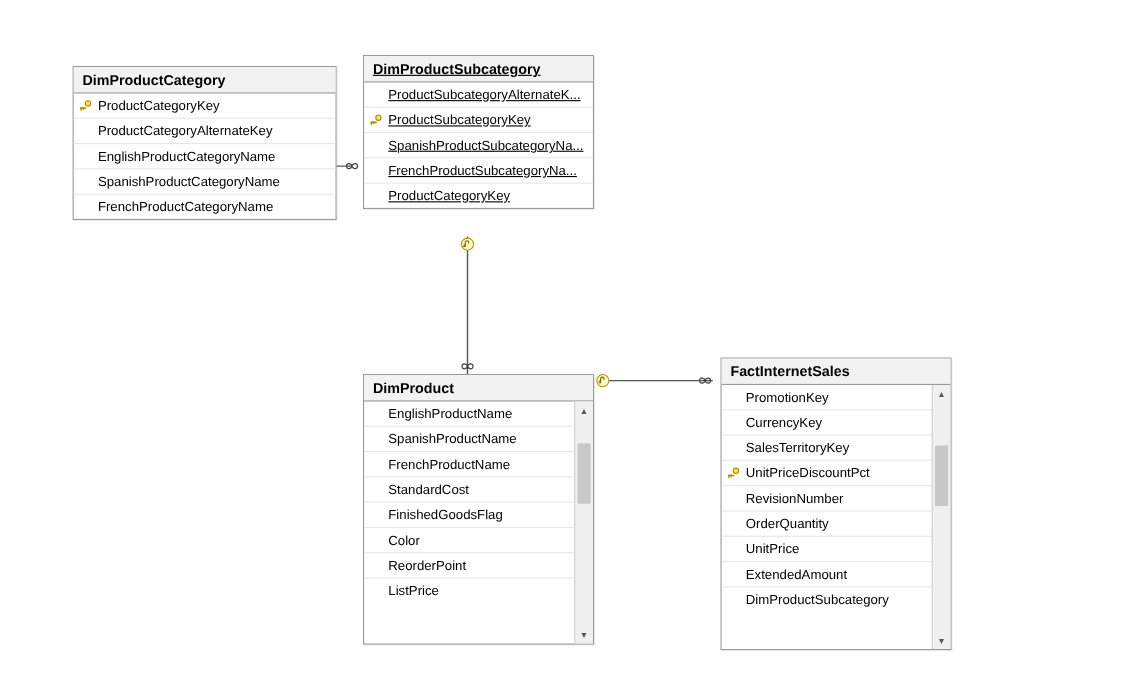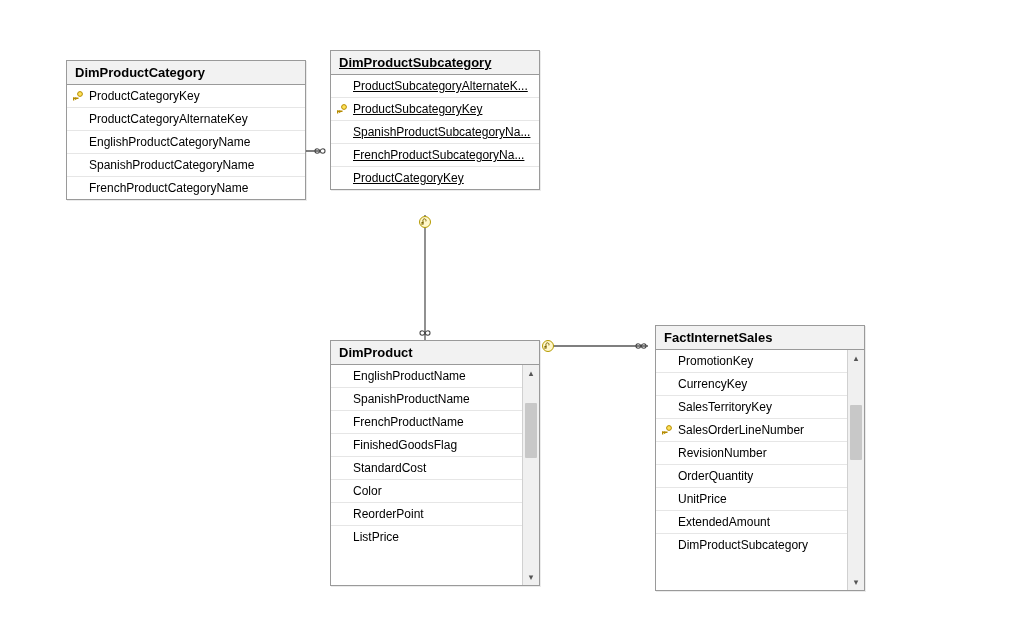--- a/index.html
+++ b/index.html
@@ -210,25 +210,25 @@
       <div class="row">
         <span class="key-cell"></span>
         <span class="col-text">SpanishProductName</span>
       </div>
       <div class="row">
         <span class="key-cell"></span>
         <span class="col-text">FrenchProductName</span>
       </div>
       <div class="row">
         <span class="key-cell"></span>
+        <span class="col-text">StandardCost</span>
+      </div>
+      <div class="row">
+        <span class="key-cell"></span>
         <span class="col-text">FinishedGoodsFlag</span>
-      </div>
-      <div class="row">
-        <span class="key-cell"></span>
-        <span class="col-text">StandardCost</span>
       </div>
       <div class="row">
         <span class="key-cell"></span>
         <span class="col-text">Color</span>
       </div>
       <div class="row">
         <span class="key-cell"></span>
         <span class="col-text">ReorderPoint</span>
       </div>
       <div class="row">
@@ -262,21 +262,21 @@
       </div>
       <div class="row">
         <span class="key-cell">
           <svg class="key-icon" viewBox="0 0 12 12">
             <circle cx="8" cy="4" r="2.4" fill="#ffe25a" stroke="#b58b00" stroke-width="1"></circle>
             <rect x="1" y="7.5" width="5.5" height="1.5" fill="#b58b00"></rect>
             <rect x="1" y="7.5" width="1.3" height="3" fill="#b58b00"></rect>
             <rect x="3" y="7.5" width="1.3" height="2.3" fill="#b58b00"></rect>
           </svg>
         </span>
-        <span class="col-text">SalesOrderLineNumber</span>
+        <span class="col-text">UnitPriceDiscountPct</span>
       </div>
       <div class="row">
         <span class="key-cell"></span>
         <span class="col-text">RevisionNumber</span>
       </div>
       <div class="row">
         <span class="key-cell"></span>
         <span class="col-text">OrderQuantity</span>
       </div>
       <div class="row">

